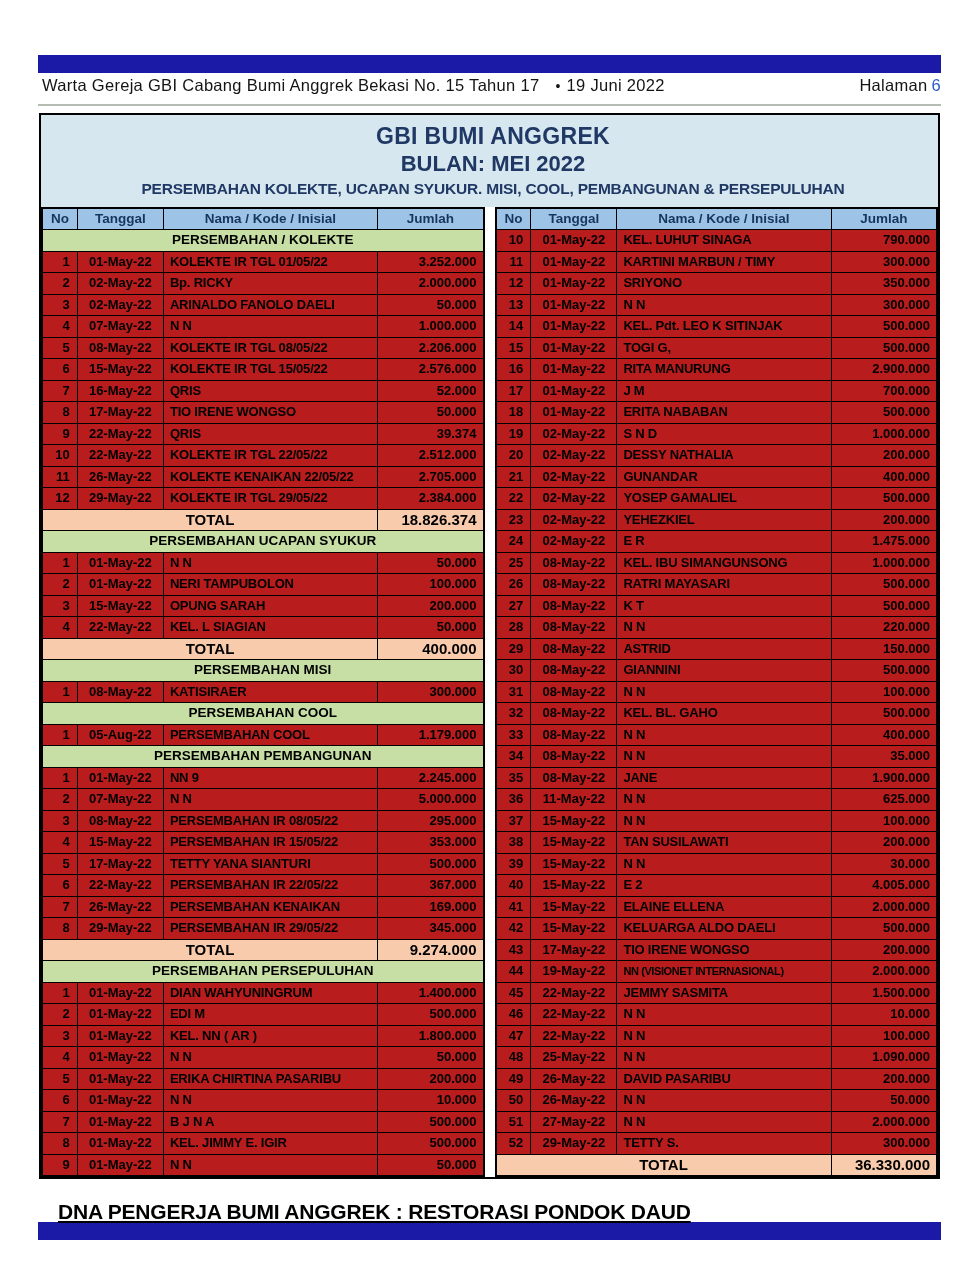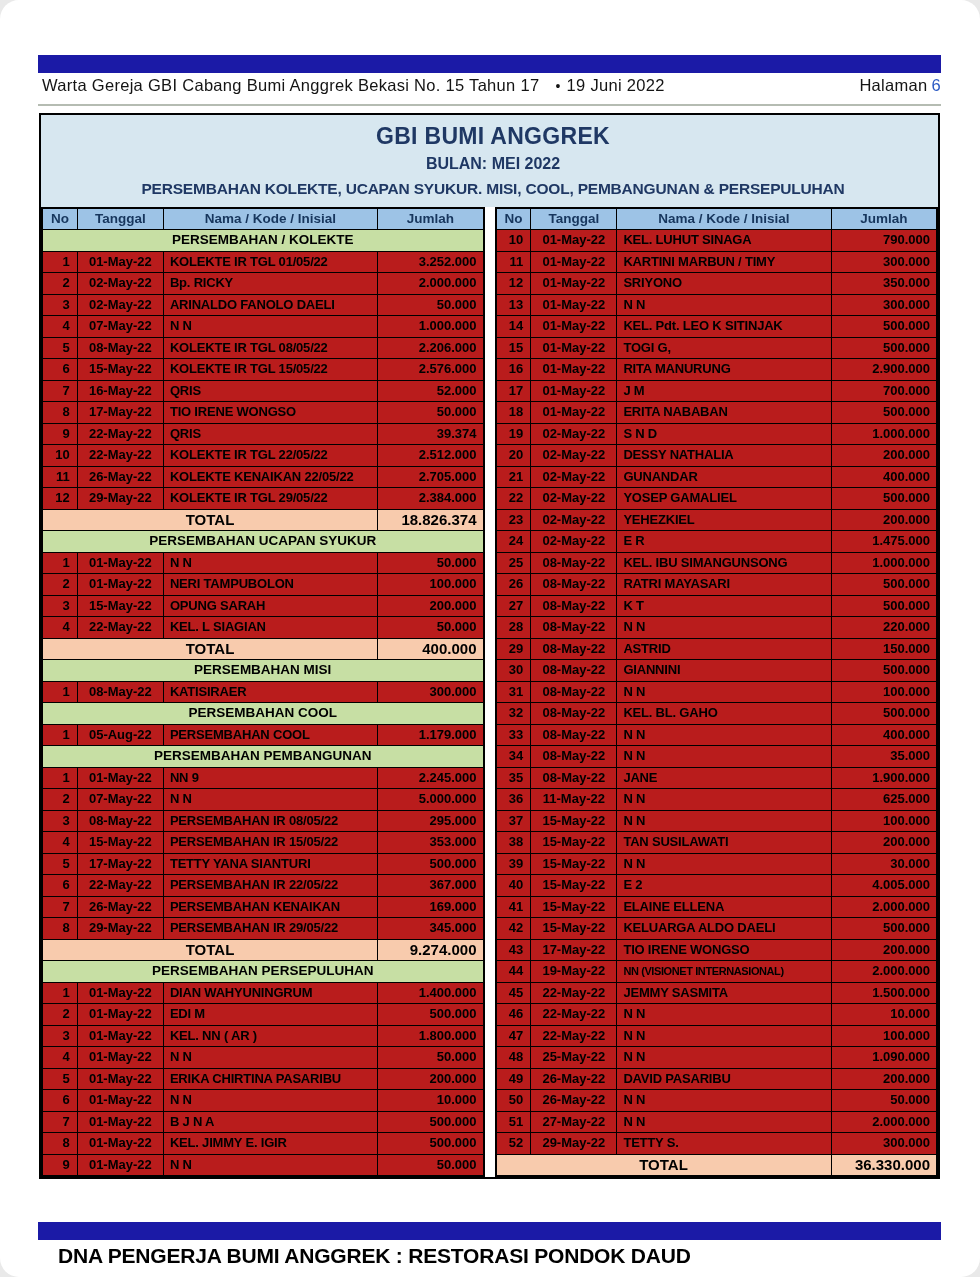--- a/index.html
+++ b/index.html
@@ -4,21 +4,20 @@
 <style>
   * { box-sizing: border-box; margin: 0; padding: 0; }
   html,body { background:#e9e9e9; }
   body { font-family: "Liberation Sans", sans-serif; }
   .page {
     position: relative;
     width: 980px; height: 1277px;
     background: #ffffff;
     margin: 0 auto;
     overflow: hidden;
-    border-radius: 19px;
   }
   .topbar {
     position: absolute; left: 38px; top: 55px;
     width: 903px; height: 18px;
     background: var(--navy, #1b1aa6);
   }
   .masthead {
     position: absolute; left: 42px; top: 76px; width: 899px;
     display: flex; justify-content: space-between; align-items: baseline;
     font-size: 16.5px; color: #141414; letter-spacing: 0.3px;
@@ -34,21 +33,21 @@
     position: absolute; left: 39px; top: 113px; width: 901px;
     border: 2px solid #000;
     background: #ffffff;
   }
   .titleblock {
     background: var(--title_bg, #d7e7f0);
     text-align: center; color: var(--title_navy, #1f3864);
     padding: 6px 4px 7px 11px;
   }
   .titleblock .t1 { font-size: 23px; font-weight: bold; line-height: 30px; letter-spacing: 0.3px; }
-  .titleblock .t2 { font-size: 16px; font-weight: bold; line-height: 26px; }
+  .titleblock .t2 { font-size: 22px; font-weight: bold; line-height: 26px; }
   .titleblock .t3 { font-size: 15.5px; font-weight: bold; line-height: 23px; letter-spacing: -0.2px; }
   .tables {
     display: flex; background:#b91c1c;
   }
   .gap { width: 10px; background: #ffffff; }
   table.data-table {
     width: calc((100% - 10px) / 2);
     border-collapse: collapse;
     border: 2px solid #000;
     table-layout: fixed;
@@ -87,23 +86,24 @@
     color: #000; font-size: 15px;
   }
   td.total-label { text-align: center; }
   td.total-val { text-align: right; padding-right: 6px; }
   .footerbar {
     position: absolute; left: 38px; top: 1222px;
     width: 903px; height: 18px;
     background: var(--navy, #1b1aa6);
   }
   .footertext {
-    position: absolute; left: 58px; top: 1244px;
+    position: absolute; left: 58px; top: 1200px;
     font-size: 21px; font-weight: bold; color: #000;
     letter-spacing: -0.2px;
+    text-decoration: underline;
   }
 </style>
 </head>
 <body>
 
 <div class="page">
 
   <div class="topbar"></div>
 
   <div class="masthead">

